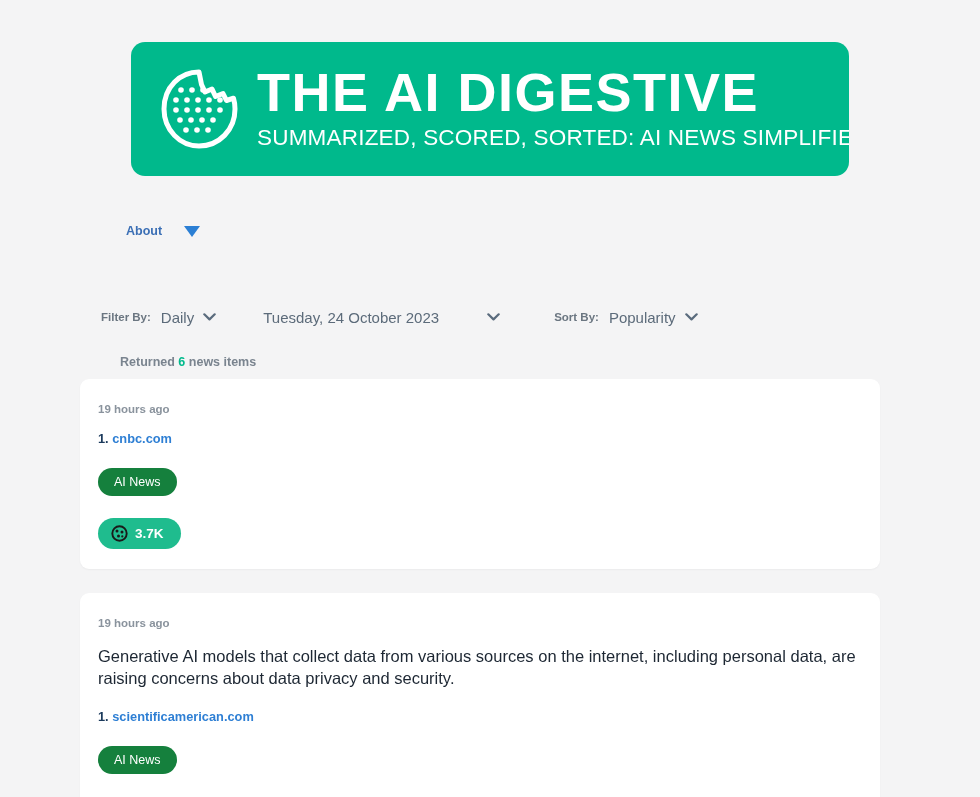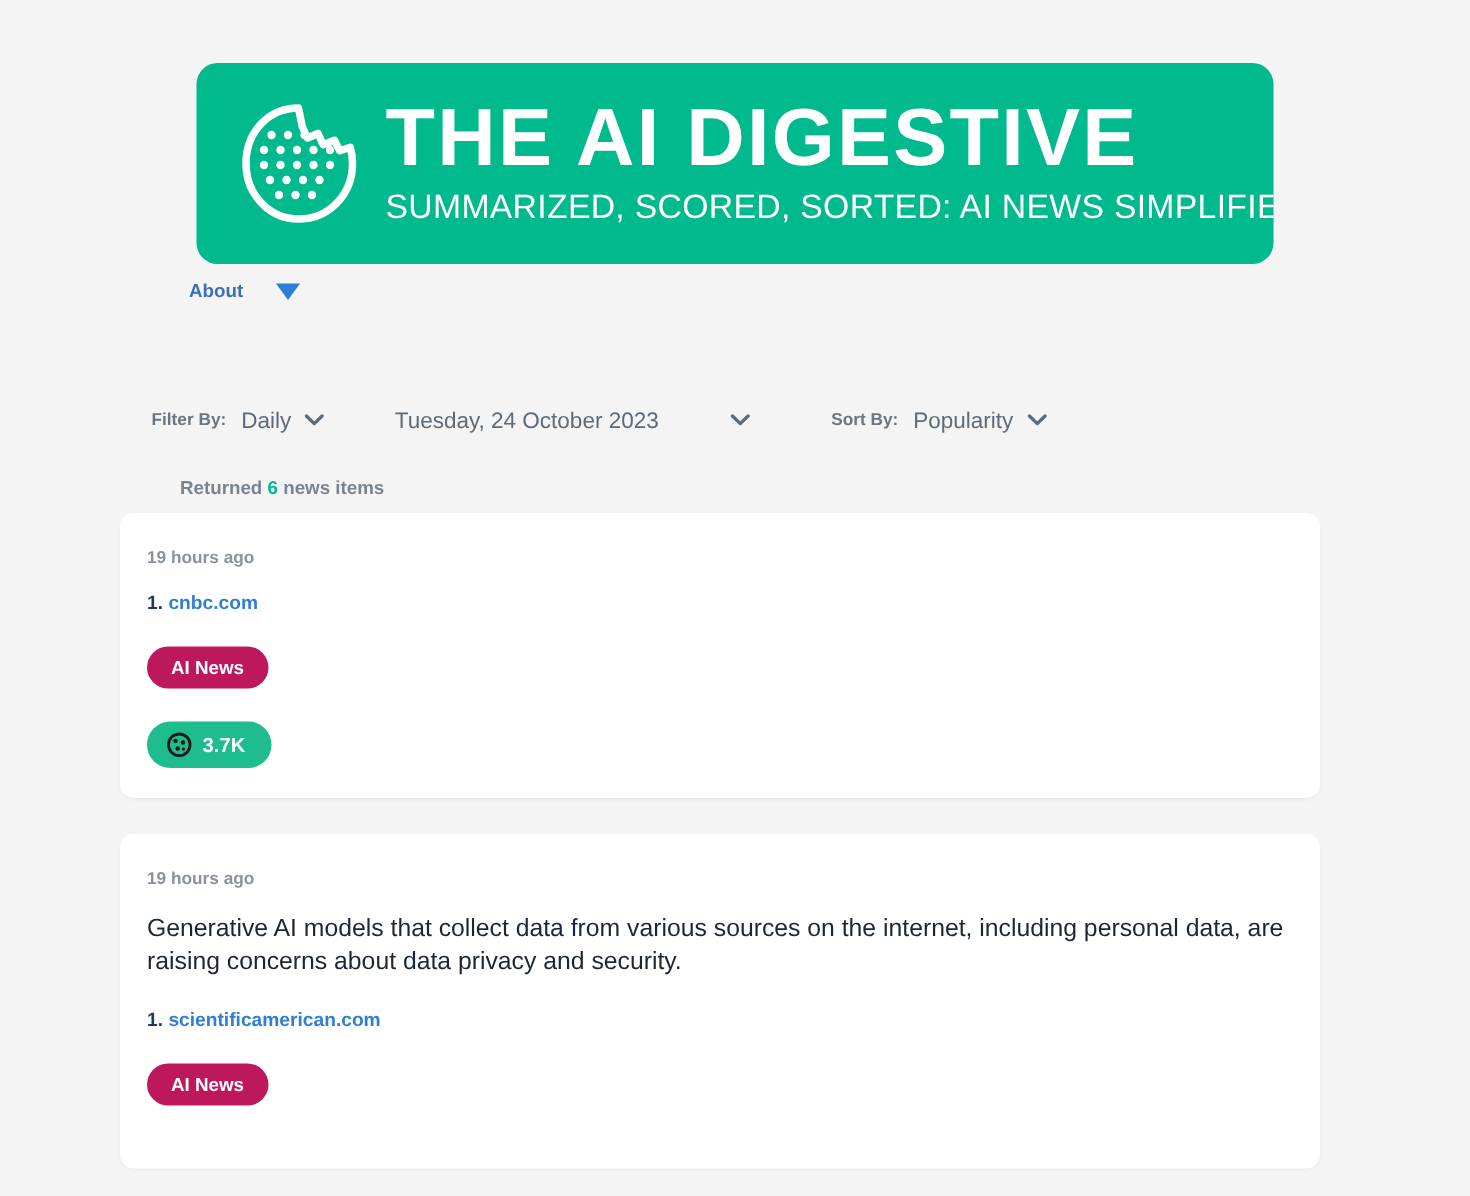--- a/index.html
+++ b/index.html
@@ -70,20 +70,21 @@
     font-family: "Liberation Sans", sans-serif;
   }
 
   
   .nav {
     padding: 10px 0 0 126px;
     display: flex;
     align-items: center;
     gap: 22px;
     height: 26px;
+    margin-top: 37px;
   }
   .nav-link {
     color: #3b6fb5;
     font-size: 12.5px;
     font-weight: 700;
     text-decoration: none;
     cursor: pointer;
   }
   .nav-caret {
     width: 0; height: 0;
@@ -177,24 +178,24 @@
     margin-bottom: 22px;
   }
   .card-source a {
     color: #2e7fd4;
     text-decoration: none;
     cursor: pointer;
   }
   .tag-row { margin-bottom: 22px; }
   .tag {
     display: inline-block;
-    background: #be185d;
+    background: #15803d;
     color: #ffffff;
     font-size: 12.5px;
-    font-weight: 700;
+    font-weight: 400;
     border-radius: 999px;
     padding: 7px 16px;
   }
   .score-pill {
     display: inline-flex;
     align-items: center;
     gap: 7px;
     background: #1fbc8e;
     color: #ffffff;
     font-size: 13.5px;

